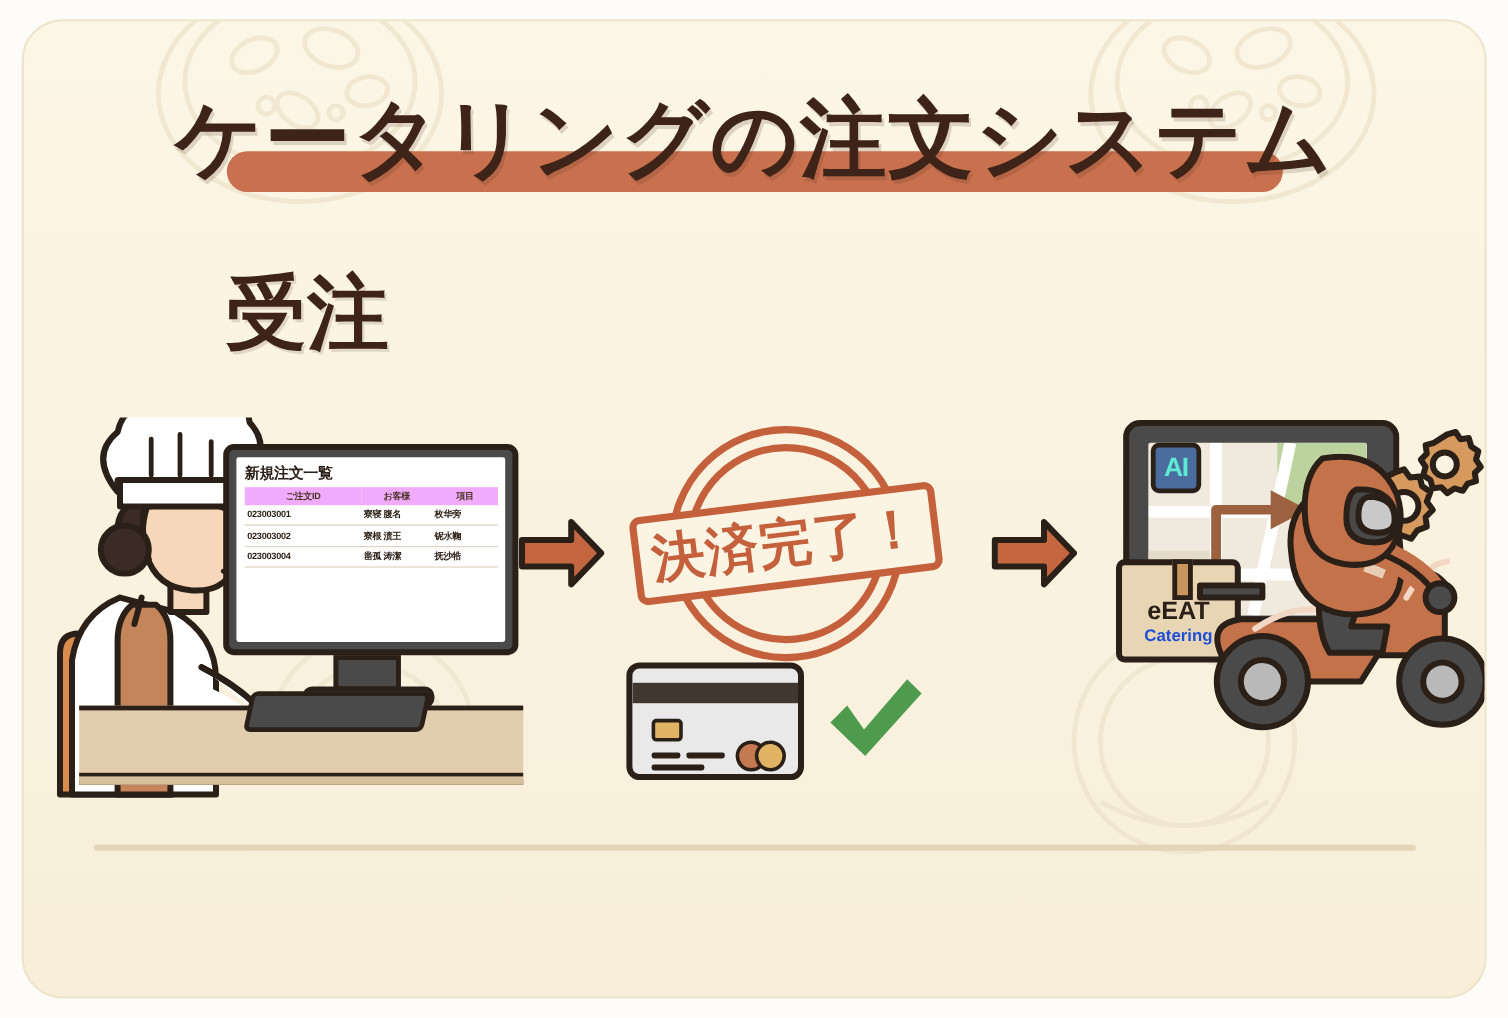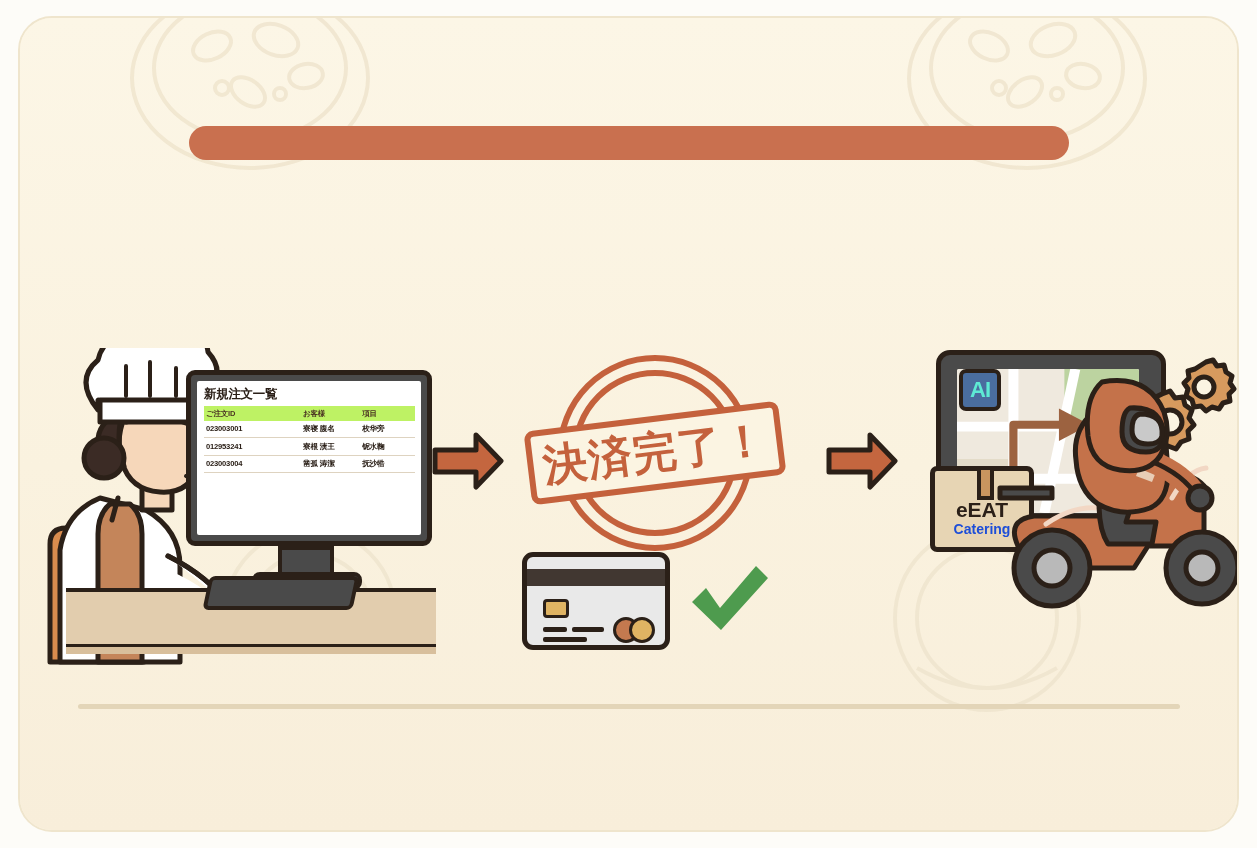--- a/index.html
+++ b/index.html
@@ -136,40 +136,40 @@
   }
   .screen-title {
     font-size: 12.5px;
     font-weight: 700;
     color: #2b2018;
     margin-bottom: 3px;
     letter-spacing: -0.3px;
   }
   .tbl { width: 100%; border-collapse: collapse; }
   .tbl th {
-    background: #bef264;
+    background: #f0abfc;
     font-size: 7.5px;
     font-weight: 700;
     color: #4a3322;
-    text-align: left;
+    text-align: center;
     padding: 2.5px 2px;
     letter-spacing: -0.2px;
   }
   .tbl td {
     font-size: 7.6px;
     font-weight: 700;
     color: #2b2018;
     padding: 3.4px 2px;
     border-bottom: 1px solid #ded3c0;
     vertical-align: middle;
     letter-spacing: -0.2px;
     line-height: 1.25;
   }
   .tbl td.c-id { width: 46%; }
-  .tbl td.c-cust { width: 28%; }
+  .tbl td.c-cust { width: 28%; font-family: Liberation Serif, serif; }
 
   .monitor-neck {
     position: absolute;
     left: 232px;
     top: 198px;
     width: 56px;
     height: 30px;
     background: #4a4a4a;
     border: 4px solid #2b2018;
     box-sizing: border-box;
@@ -489,23 +489,25 @@
         <g fill="none" stroke="#eadfc7" stroke-width="4">
           <circle cx="140" cy="120" r="92"></circle>
           <circle cx="140" cy="120" r="70"></circle>
           <path d="M70 170 Q140 210 210 170"></path>
         </g>
       </svg>
     </div>
 
     <div class="title-wrap">
       <div class="title-bar"></div>
+      <div class="title-text">ケータリングの注文システム</div>
     </div>
 
     <div class="steps-head">
+      <div class="step-label s1">受注</div>
     </div>
 
     <div class="panel panel-order">
 
       <svg class="chef" viewBox="0 0 200 320">
         <g stroke="#2b2018" stroke-width="5" stroke-linejoin="round" stroke-linecap="round">
 
           <path d="M4 196 q0 -16 16 -16 h62 q16 0 16 16 v118 h-94 z" fill="#d98c4e"></path>
 
           <path d="M54 150 q-34 14 -40 52 v112 h120 v-96 q0 -36 -34 -56 z" fill="#ffffff"></path>
@@ -547,21 +549,21 @@
                 <th>項目</th>
               </tr>
             </thead>
             <tbody>
               <tr>
                 <td class="c-id">023003001</td>
                 <td class="c-cust">寮寝 腹名</td>
                 <td>枚华旁</td>
               </tr>
               <tr>
-                <td class="c-id">012953241</td>
+                <td class="c-id">023003002</td>
                 <td class="c-cust">寮根 渍王</td>
                 <td>铌水鞠</td>
               </tr>
               <tr>
                 <td class="c-id">023003004</td>
                 <td class="c-cust">凿孤 涛潔</td>
                 <td>抚沙牿</td>
               </tr>
             </tbody>
           </table>

